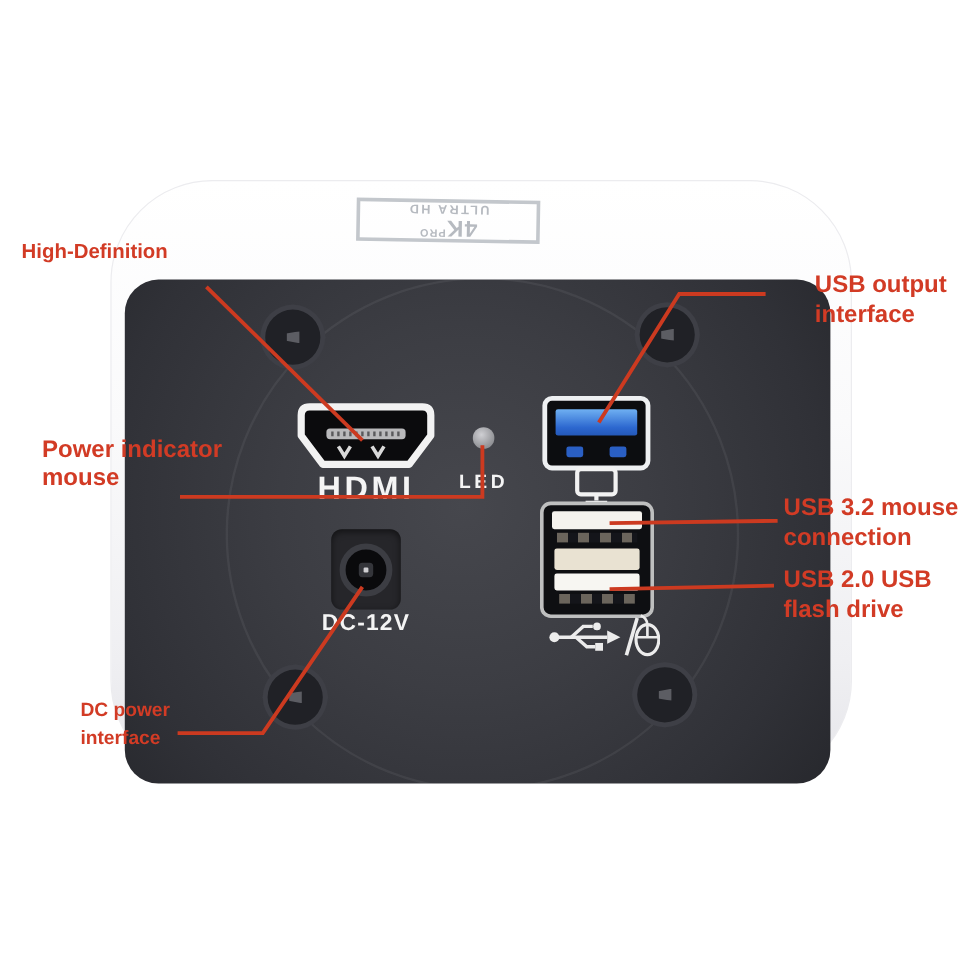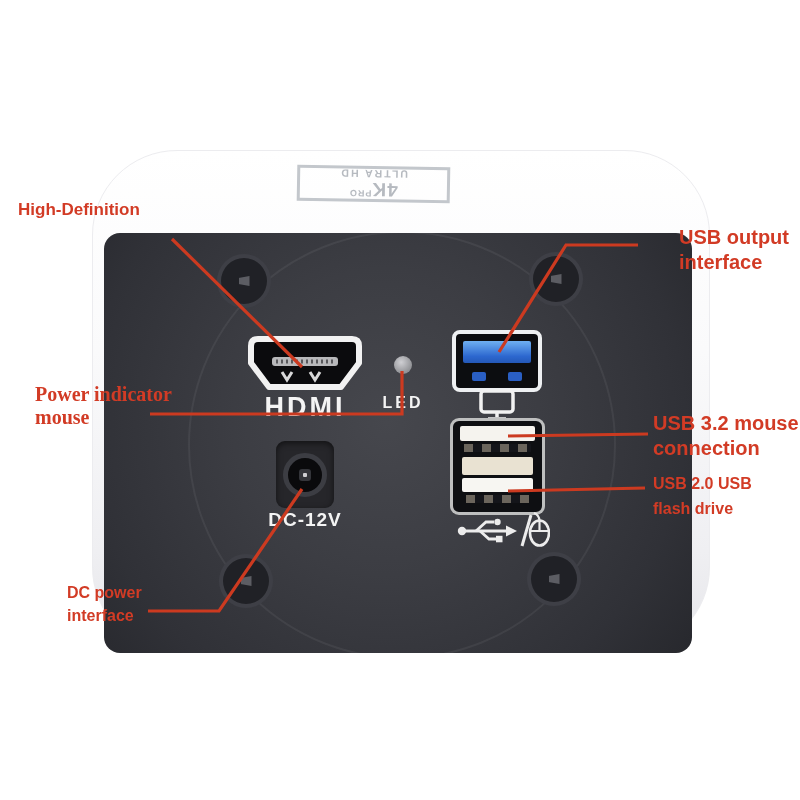--- a/index.html
+++ b/index.html
@@ -10,21 +10,21 @@
   .camera-body{position:absolute;left:92px;top:150px;width:616px;height:500px;border-radius:85px;
     background:linear-gradient(180deg,#ffffff 0%,#fafafb 40%,#efeff2 80%,#e6e6ea 100%);
     border:1px solid #ececef;}
   .logo-plate{position:absolute;left:297px;top:166px;width:153px;height:36px;
     transform:rotate(181deg);border:3px solid #c3c7cc;color:#b6bac0;box-sizing:border-box;
     display:flex;flex-direction:column;align-items:center;justify-content:center;line-height:1;}
   .logo-row1{font-size:19px;font-weight:bold;letter-spacing:1px;}
   .logo-row1 sup{font-size:9px;font-weight:bold;}
   .logo-row2{font-size:10.5px;font-weight:bold;letter-spacing:2px;margin-top:1px;}
 
-  .back-panel{position:absolute;left:104px;top:233px;width:588px;height:420px;border-radius:16px;
+  .back-panel{position:absolute;left:104px;top:233px;width:588px;height:420px;border-radius:28px;
     background:radial-gradient(circle at 48% 45%,#46474d 0%,#3c3d43 40%,#303137 78%,#27282d 100%);
     overflow:hidden;}
   .panel-ring{position:absolute;left:84px;top:-2px;width:424px;height:424px;border-radius:50%;
     border:2px solid rgba(255,255,255,0.06);}
   .screw{position:absolute;width:54px;height:54px;border-radius:50%;background:#202126;
     border:4px solid rgba(88,89,96,0.55);box-sizing:border-box;display:flex;align-items:center;justify-content:center;}
   .screw-pin{width:11px;height:10px;background:#5c5d63;
     clip-path:polygon(0 20%,100% 0,100% 100%,0 80%);}
   .screw.tl{left:113px;top:21px;} .screw.tr{left:425px;top:19px;}
   .screw.bl{left:115px;top:321px;} .screw.br{left:423px;top:319px;}
@@ -64,25 +64,25 @@
   .dc-ring{position:absolute;left:7px;top:12px;width:44px;height:44px;border-radius:50%;
     box-sizing:border-box;background:#0a0a0c;border:5px solid #3c3d43;
     display:flex;align-items:center;justify-content:center;}
   .dc-pin{width:12px;height:12px;background:#34353a;border-radius:3px;
     display:flex;align-items:center;justify-content:center;}
   .dc-pin-dot{width:4px;height:4px;background:#cfcfd2;border-radius:1px;}
 
   
   .ann{position:absolute;color:#d23b25;font-weight:bold;}
   .ann-hdmi{left:18px;top:199px;width:172px;text-align:left;font-size:17px;line-height:21px;}
-  .ann-power{left:35px;top:383px;font-size:20px;line-height:23px;font-family:Liberation Serif, serif;}
+  .ann-power{left:35px;top:364px;font-size:20px;line-height:23px;}
   .ann-dc{left:55px;top:581px;font-size:16px;line-height:23px;margin-left:12px;}
   .ann-usb-out{left:650px;top:225px;font-size:20px;line-height:25px;margin-left:29px;}
   .ann-usb-mouse{left:653px;top:411px;font-size:20px;line-height:25px;}
-  .ann-usb-flash{left:653px;top:471px;font-size:16px;line-height:25px;}
+  .ann-usb-flash{left:653px;top:471px;font-size:20px;line-height:25px;}
 
   .lines-overlay{position:absolute;left:0;top:0;pointer-events:none;}
 </style>
 </head>
 <body>
 
 <div class="stage">
 
   <div class="camera-body"></div>
 

